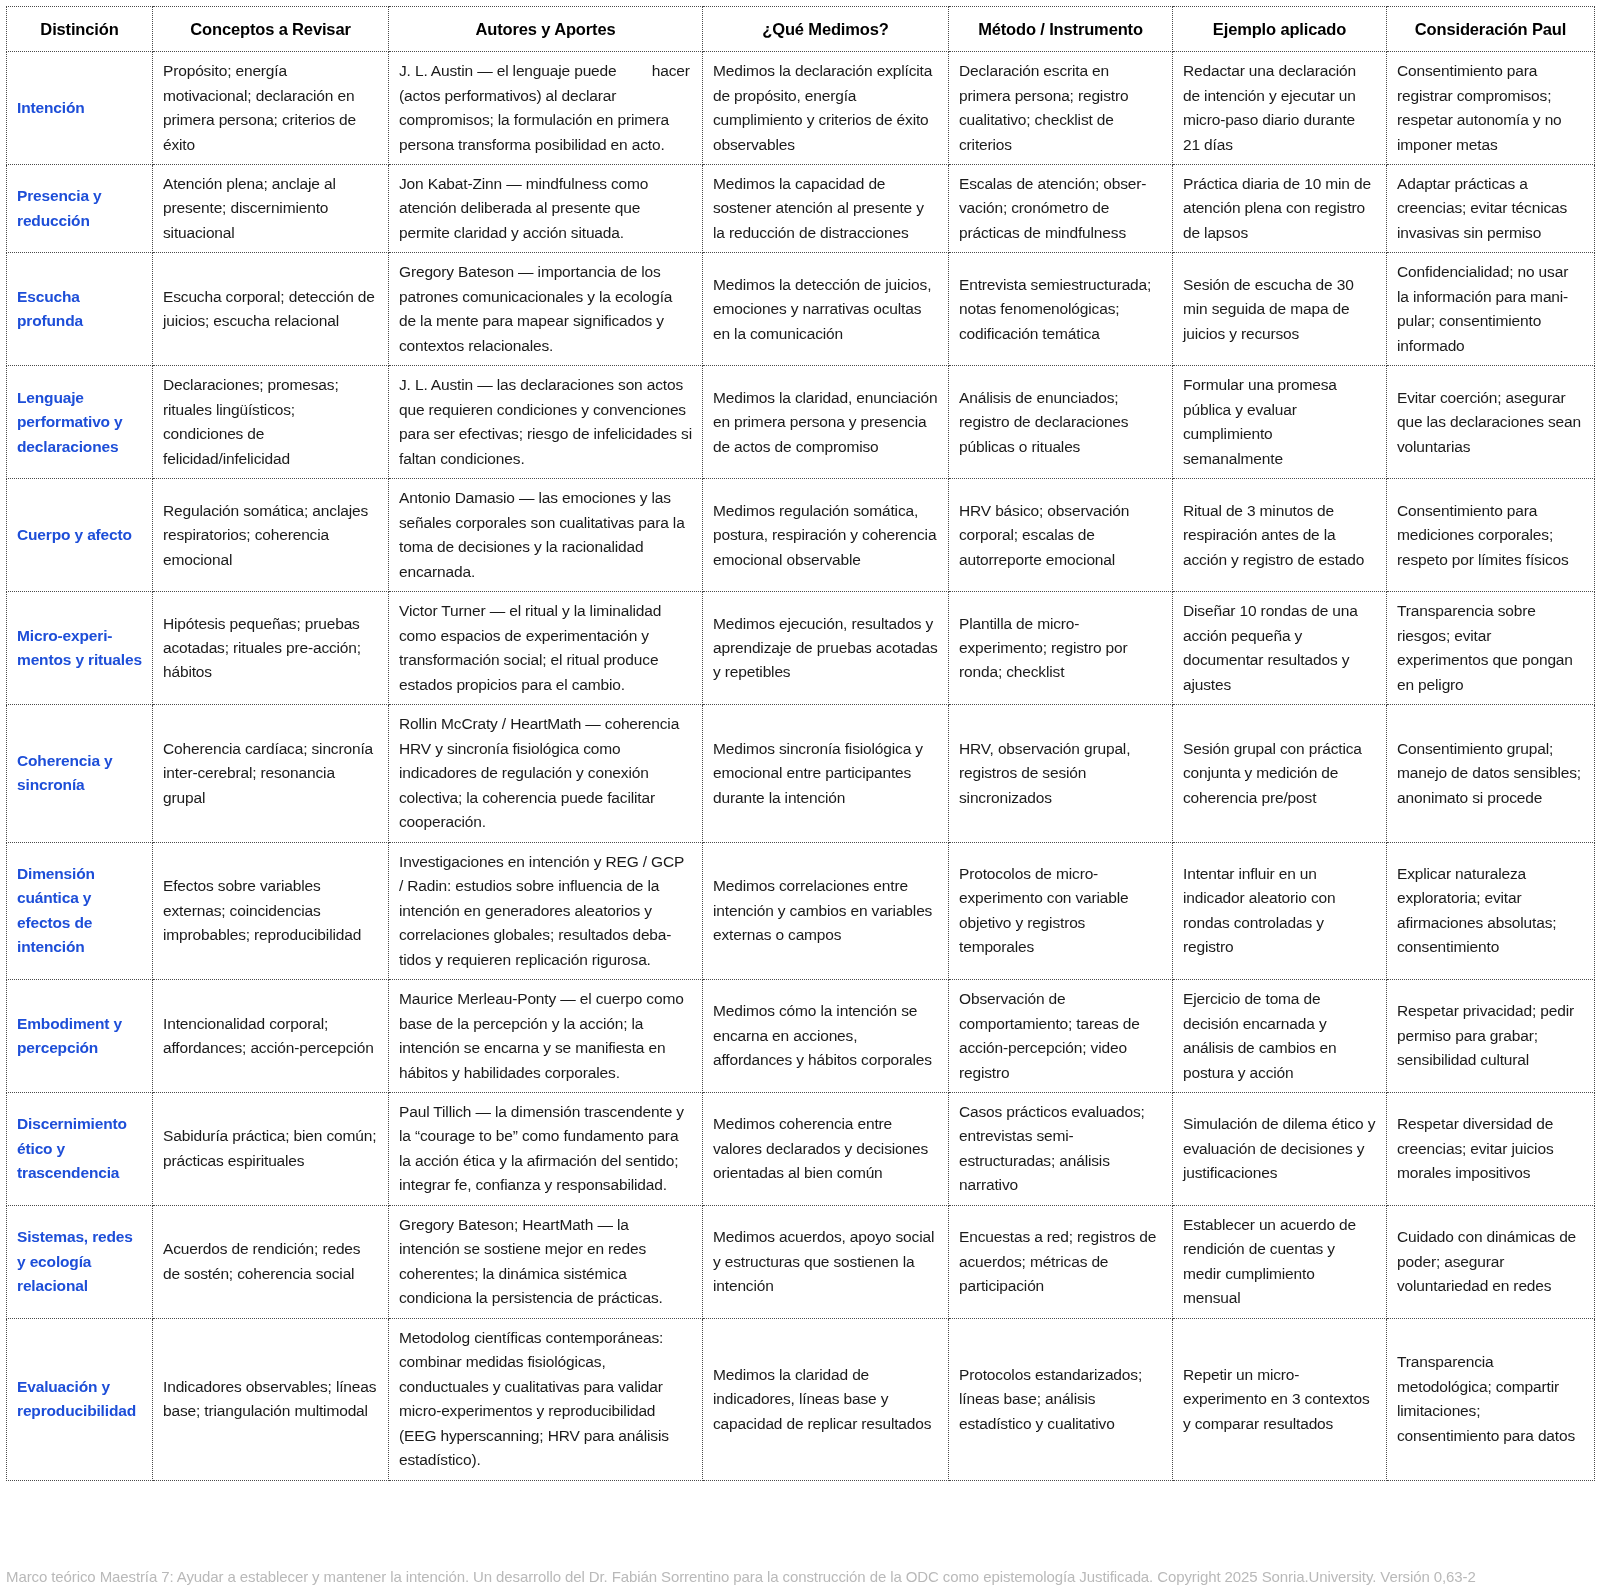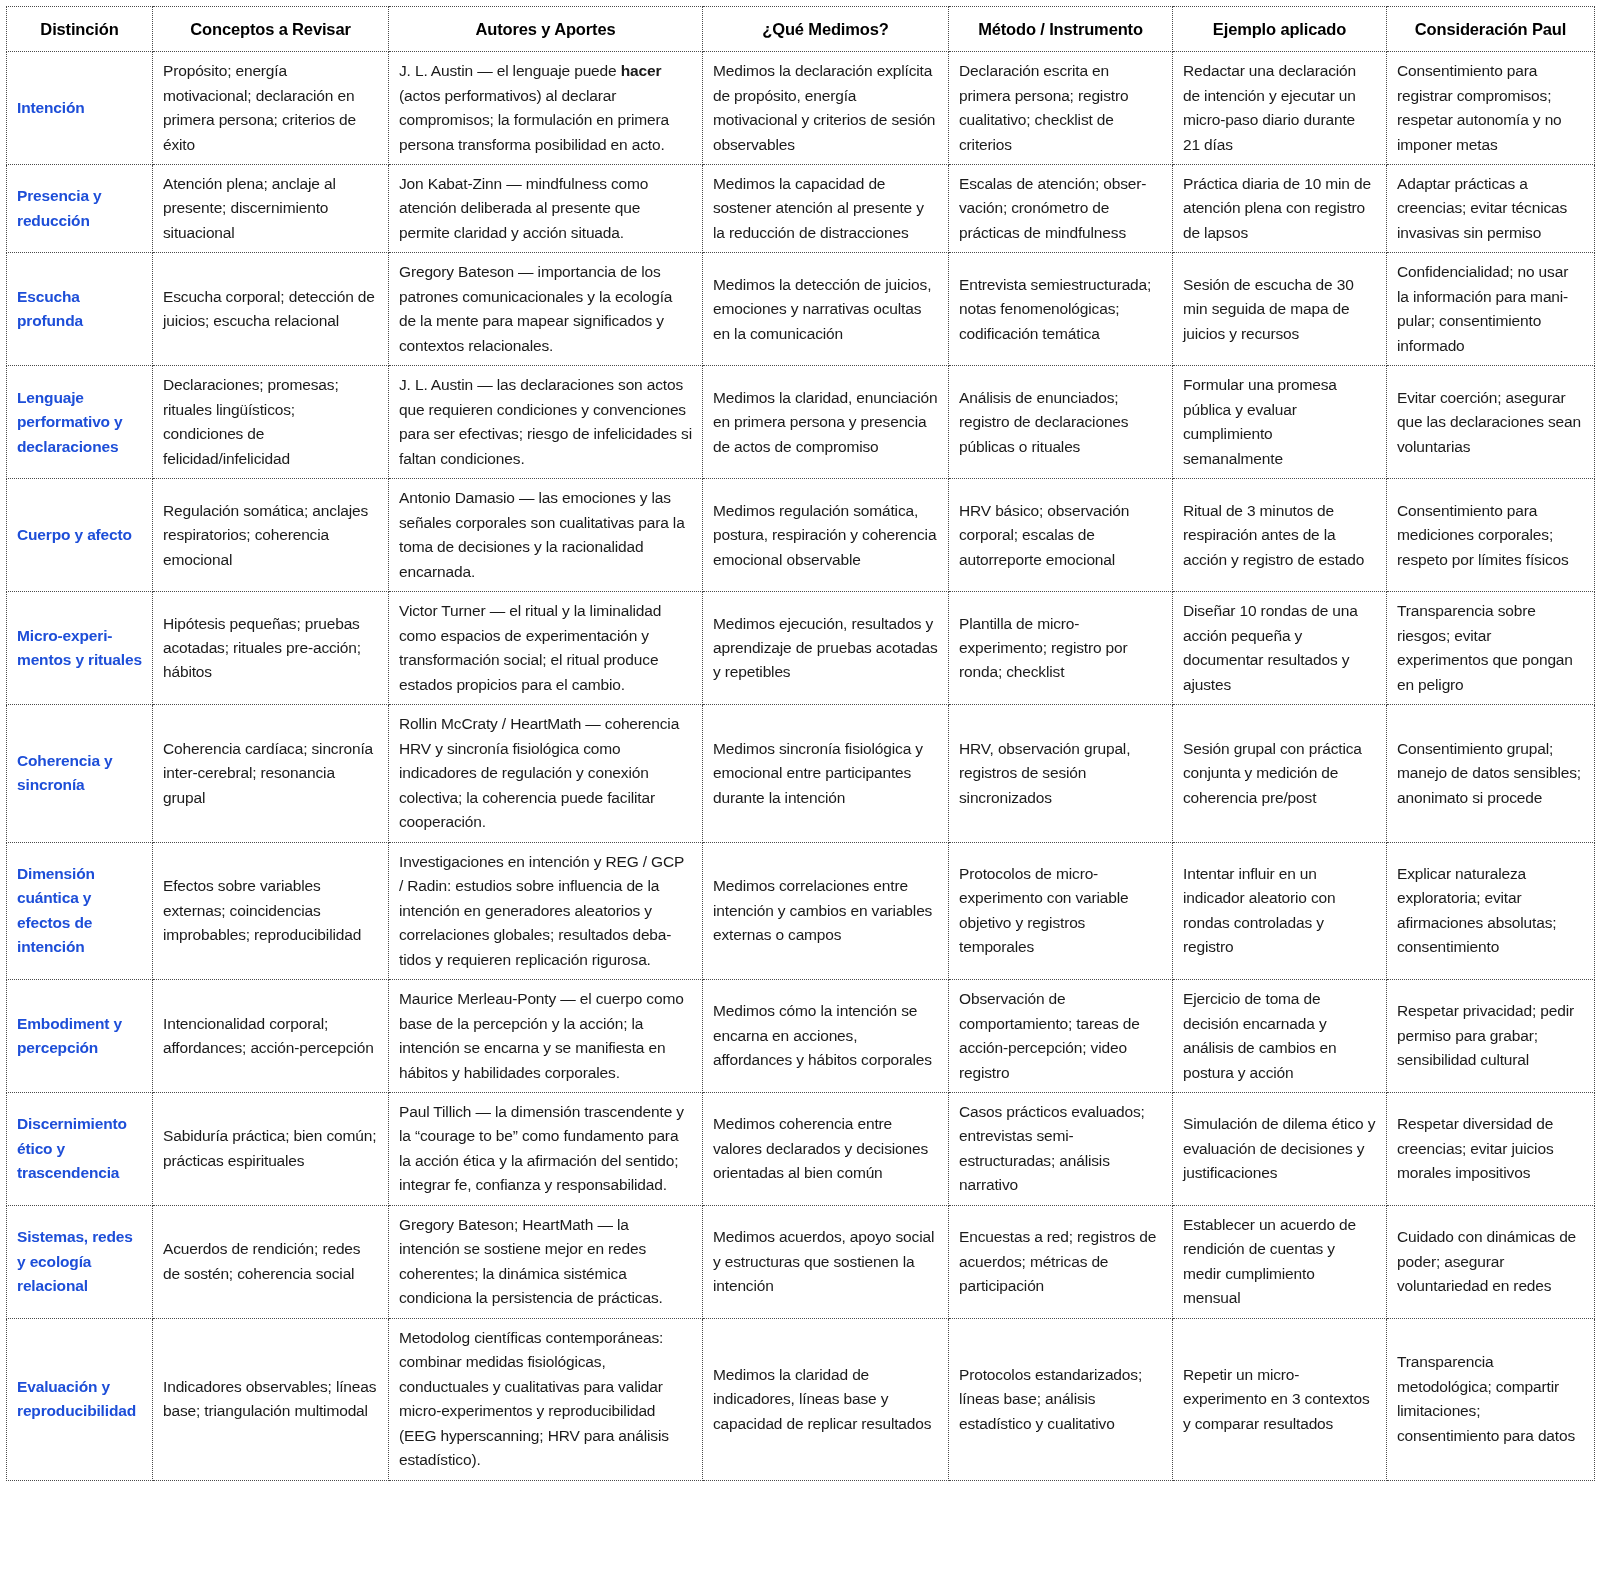--- a/index.html
+++ b/index.html
@@ -40,21 +40,21 @@
     font-size: 16.5px;
     font-weight: bold;
     text-align: center;
     padding: 9px 6px;
     color: #000;
   }
   td.label-cell {
     font-weight: bold;
     color: #1d4ed8;
   }
-  td.body-cell b { font-weight: bold; }
+  td.body-cell b { font-weight: normal; margin-left: 31px; }
   .footer-note {
     position: absolute;
     left: 6px;
     bottom: 2px;
     width: 1594px;
     font-size: 15px;
     color: #b9b9b9;
     white-space: nowrap;
     overflow: hidden;
     letter-spacing: -0.1px;
@@ -83,21 +83,21 @@
           <th>Método / Instrumento</th>
           <th>Ejemplo aplicado</th>
           <th>Consideración Paul</th>
         </tr>
       </thead>
     <tbody>
         <tr>
           <td class="label-cell">Intención</td>
           <td class="body-cell"><span>Propósito; energía motivacional; declaración en primera persona; criterios de éxito</span></td>
           <td class="body-cell"><span>J. L. Austin — el lenguaje puede </span><b>hacer</b><span> (actos performativos) al declarar compromisos; la formulación en primera persona transforma posibilidad en acto.</span></td>
-          <td class="body-cell"><span>Medimos la declaración explícita de propósito, energía motivacional y criterios de sesión observables</span></td>
+          <td class="body-cell"><span>Medimos la declaración explícita de propósito, energía cumplimiento y criterios de éxito observables</span></td>
           <td class="body-cell"><span>Declaración escrita en primera persona; registro cualitativo; checklist de criterios</span></td>
           <td class="body-cell"><span>Redactar una declaración de intención y ejecutar un micro-paso diario durante 21 días</span></td>
           <td class="body-cell"><span>Consentimiento para registrar compromisos; respetar autonomía y no imponer metas</span></td>
         </tr>
         <tr>
           <td class="label-cell">Presencia y reducción</td>
           <td class="body-cell"><span>Atención plena; anclaje al presente; discernimiento situacional</span></td>
           <td class="body-cell"><span>Jon Kabat-Zinn — mindfulness como atención deliberada al presente que permite claridad y acción situada.</span></td>
           <td class="body-cell"><span>Medimos la capacidad de sostener atención al presente y la reducción de distracciones</span></td>
           <td class="body-cell"><span>Escalas de atención; obser-vación; cronómetro de prácticas de mindfulness</span></td>
@@ -190,13 +190,14 @@
           <td class="body-cell"><span>Indicadores observables; líneas base; triangulación multimodal</span></td>
           <td class="body-cell"><span>Metodolog científicas contemporáneas: combinar medidas fisiológicas, conductuales y cualitativas para validar micro-experimentos y reproducibilidad (EEG hyperscanning; HRV para análisis estadístico).</span></td>
           <td class="body-cell"><span>Medimos la claridad de indicadores, líneas base y capacidad de replicar resultados</span></td>
           <td class="body-cell"><span>Protocolos estandarizados; líneas base; análisis estadístico y cualitativo</span></td>
           <td class="body-cell"><span>Repetir un micro-experimento en 3 contextos y comparar resultados</span></td>
           <td class="body-cell"><span>Transparencia metodológica; compartir limitaciones; consentimiento para datos</span></td>
         </tr>
       </tbody>
   </table>
 
+  <div class="footer-note">Marco teórico Maestría 7: Ayudar a establecer y mantener la intención. Un desarrollo del Dr. Fabián Sorrentino para la construcción de la ODC como epistemología Justificada. Copyright 2025 Sonria.University. Versión 0,63-2</div>
 </div>
 
 </body></html>

